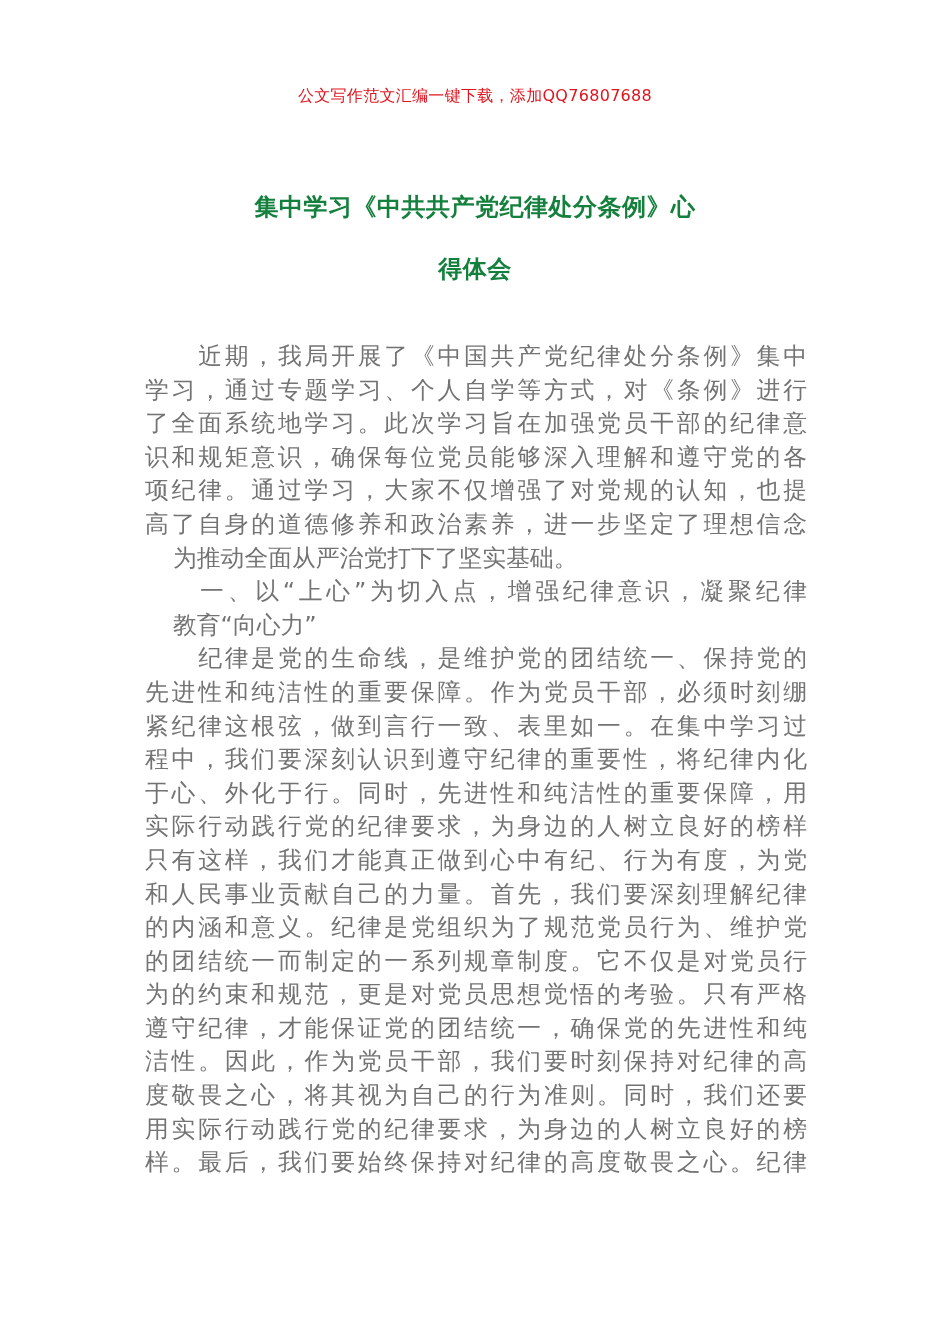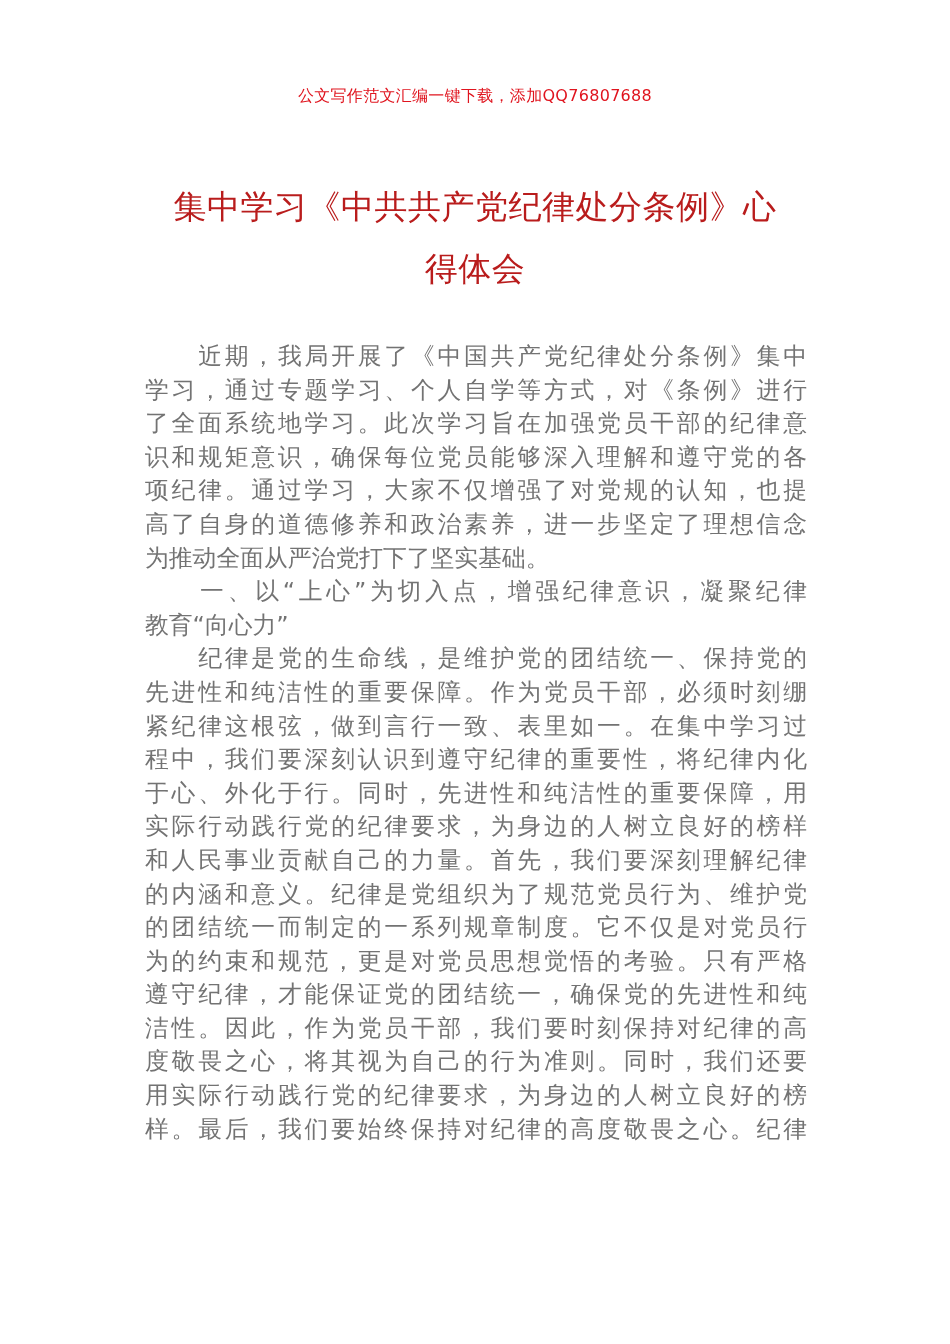--- a/index.html
+++ b/index.html
@@ -25,44 +25,46 @@
       line-height: 24px;
       color: #e0141e;
       letter-spacing: 0.3px;
     }
     .title {
       position: absolute;
       top: 176px;
       left: 140px;
       width: 670px;
       text-align: center;
-      font-size: 33px;
+      font-size: 24px;
       line-height: 62px;
-      color: #b91c1c;
+      color: #15803d;
       letter-spacing: 0.5px;
+      font-weight: bold;
     }
     .title .line { display: block; white-space: nowrap; }
     .body-text {
       position: absolute;
       top: 340px;
       left: 145px;
       width: 662px;
       font-size: 23.8px;
       line-height: 33.6px;
       color: #737373;
     }
     .body-text .line {
       display: block;
       white-space: nowrap;
       height: 33.6px;
       text-align: justify;
       text-align-last: justify;
     }
     .body-text .line.last {
       text-align-last: left;
+      margin-left: 28px;
     }
   </style>
 </head>
 <body>
 
 <div class="banner">公文写作范文汇编一键下载，添加QQ76807688</div>
 
 <div class="title">
   <span class="line">集中学习《中共共产党纪律处分条例》心</span>
   <span class="line">得体会</span>
@@ -77,20 +79,21 @@
   <span class="line">高了自身的道德修养和政治素养，进一步坚定了理想信念</span>
   <span class="line last">为推动全面从严治党打下了坚实基础。</span>
   <span class="line">　　一、以“上心”为切入点，增强纪律意识，凝聚纪律</span>
   <span class="line last">教育“向心力”</span>
   <span class="line">　　纪律是党的生命线，是维护党的团结统一、保持党的</span>
   <span class="line">先进性和纯洁性的重要保障。作为党员干部，必须时刻绷</span>
   <span class="line">紧纪律这根弦，做到言行一致、表里如一。在集中学习过</span>
   <span class="line">程中，我们要深刻认识到遵守纪律的重要性，将纪律内化</span>
   <span class="line">于心、外化于行。同时，先进性和纯洁性的重要保障，用</span>
   <span class="line">实际行动践行党的纪律要求，为身边的人树立良好的榜样</span>
+  <span class="line">只有这样，我们才能真正做到心中有纪、行为有度，为党</span>
   <span class="line">和人民事业贡献自己的力量。首先，我们要深刻理解纪律</span>
   <span class="line">的内涵和意义。纪律是党组织为了规范党员行为、维护党</span>
   <span class="line">的团结统一而制定的一系列规章制度。它不仅是对党员行</span>
   <span class="line">为的约束和规范，更是对党员思想觉悟的考验。只有严格</span>
   <span class="line">遵守纪律，才能保证党的团结统一，确保党的先进性和纯</span>
   <span class="line">洁性。因此，作为党员干部，我们要时刻保持对纪律的高</span>
   <span class="line">度敬畏之心，将其视为自己的行为准则。同时，我们还要</span>
   <span class="line">用实际行动践行党的纪律要求，为身边的人树立良好的榜</span>
   <span class="line">样。最后，我们要始终保持对纪律的高度敬畏之心。纪律</span>
 </div>

